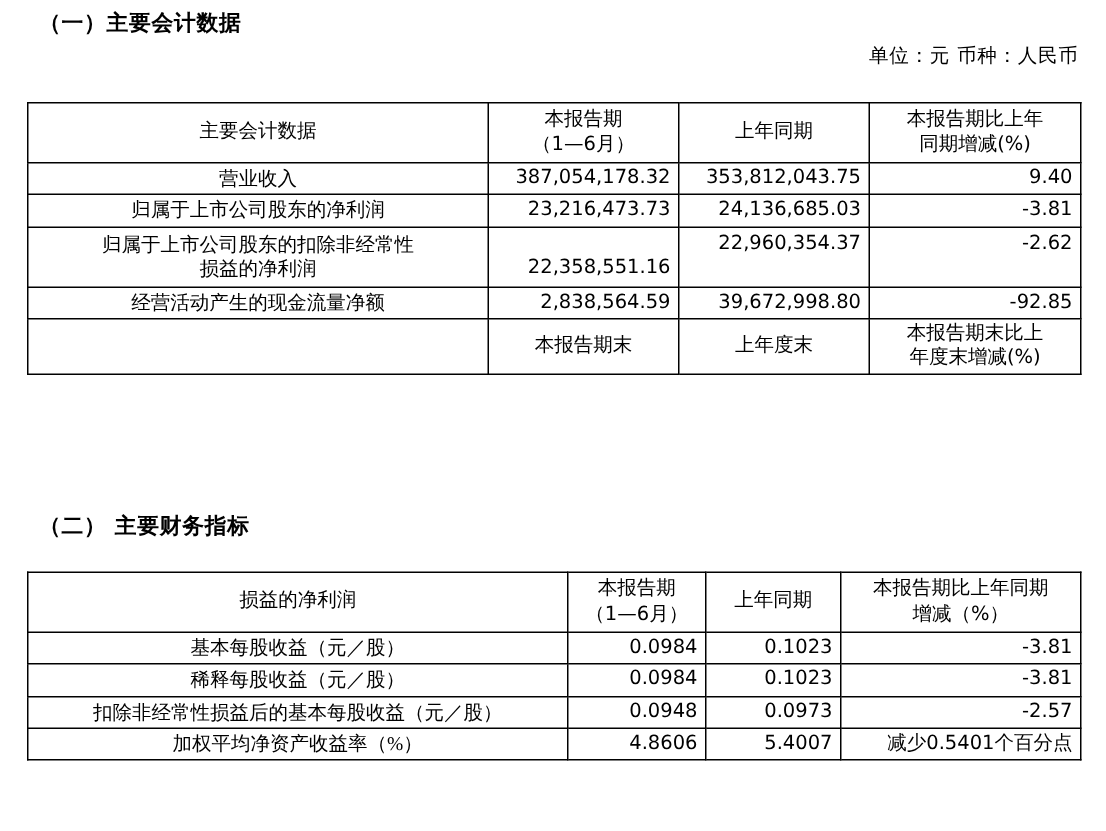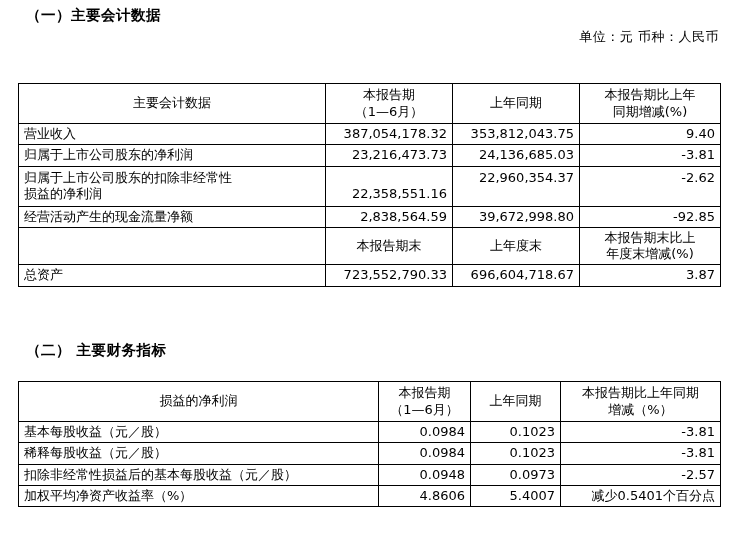--- a/index.html
+++ b/index.html
@@ -47,30 +47,29 @@
     font-size: 13px;
   }
   .tbl td {
     border: 1px solid #000000;
     padding: 2px 5px;
     vertical-align: middle;
     line-height: 1.25;
     height: 20px;
     box-sizing: border-box;
   }
-  .lft { text-align: left; }
+  .lft { text-align: center; font-family: Liberation Serif, serif; }
   .rgt { text-align: right; padding-right: 9px; }
   .hdr { text-align: center; }
   .two-line { line-height: 1.3; }
 
   #table-1 {
     left: 18px;
     top: 68px;
     width: 702px;
-    margin-top: 15px;
   }
   #table-2 {
     left: 18px;
     top: 381px;
     width: 702px;
   }
   #heading-2 {
     position: absolute;
     left: 26px;
     top: 341px;
@@ -140,26 +139,20 @@
         <td class="hdr" style="height:34px"></td>
         <td class="hdr" style="height:34px">本报告期末</td>
         <td class="hdr" style="height:34px">上年度末</td>
         <td class="hdr two-line" style="height:34px">
           <div>本报告期末比上</div>
           <div>年度末增减(%)</div>
         </td>
       </tr>
 
 
-      <tr>
-        <td class="lft cell-pad-left">总资产</td>
-        <td class="rgt">723,552,790.33</td>
-        <td class="rgt">696,604,718.67</td>
-        <td class="rgt">3.87</td>
-      </tr>
     </tbody>
   </table>
 
   <div class="section-heading" id="heading-2">（二）  主要财务指标</div>
 
   <table class="tbl" id="table-2">
     <colgroup>
       <col style="width:360px">
       <col style="width:92px">
       <col style="width:90px">

